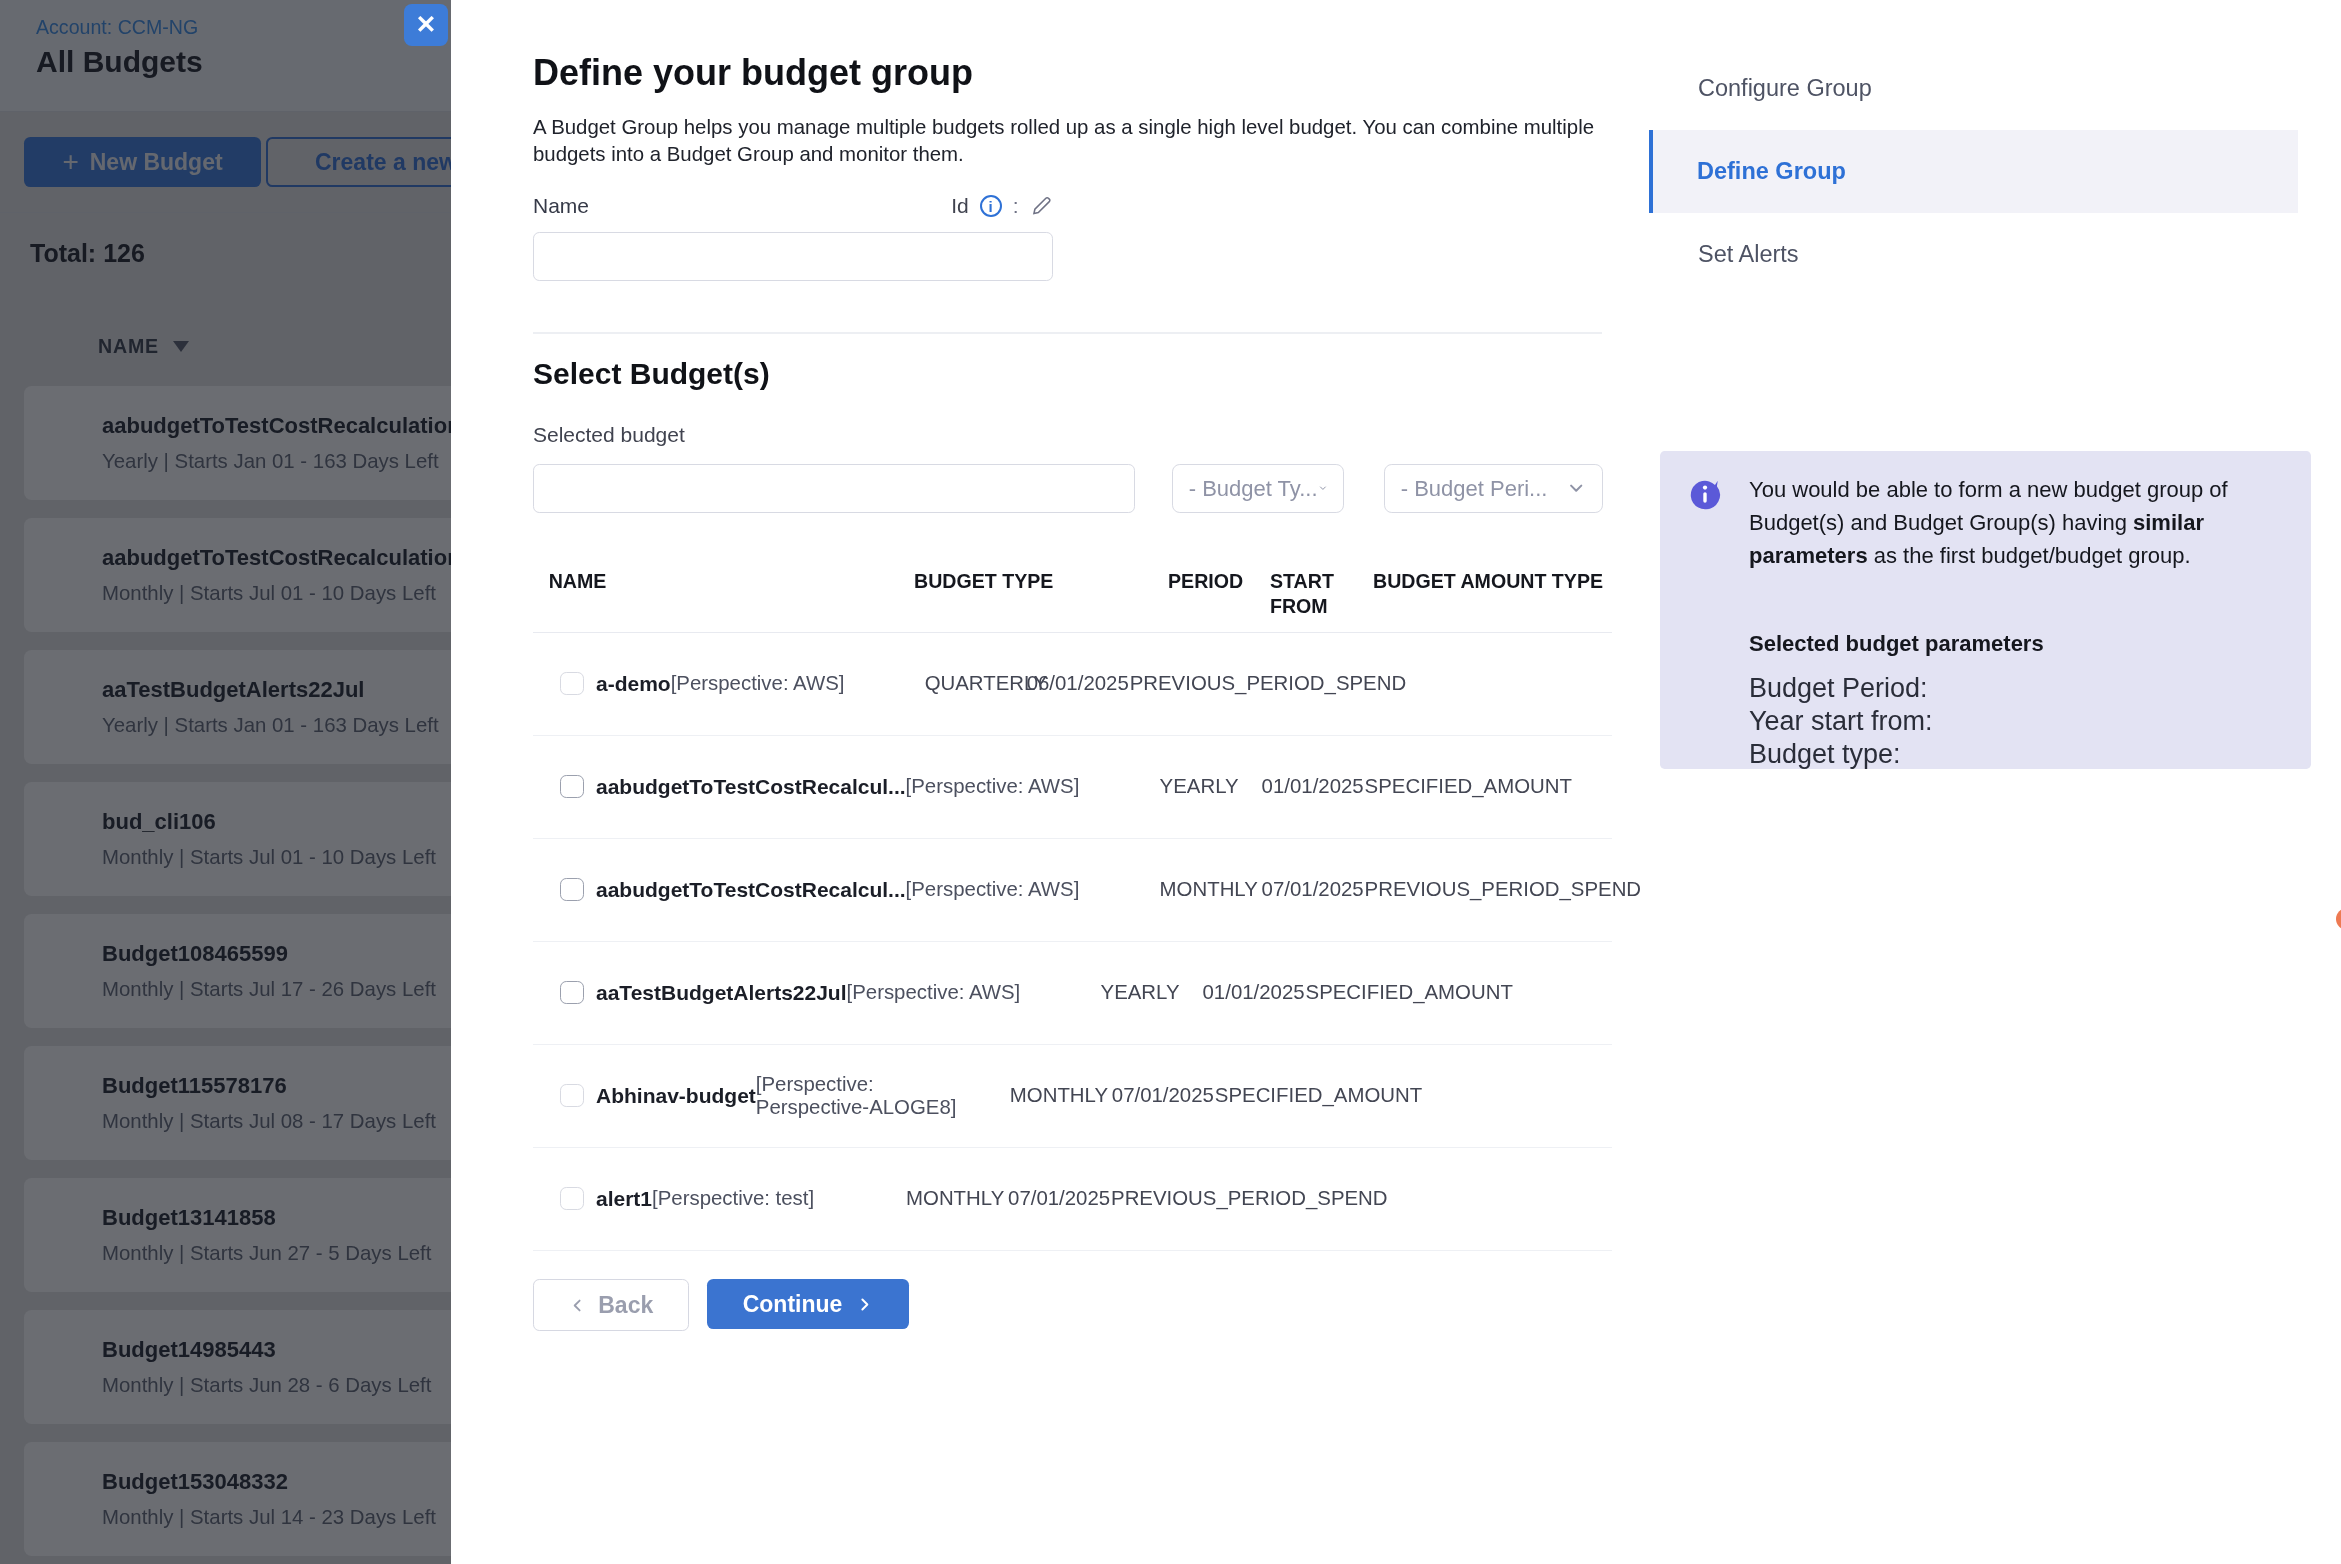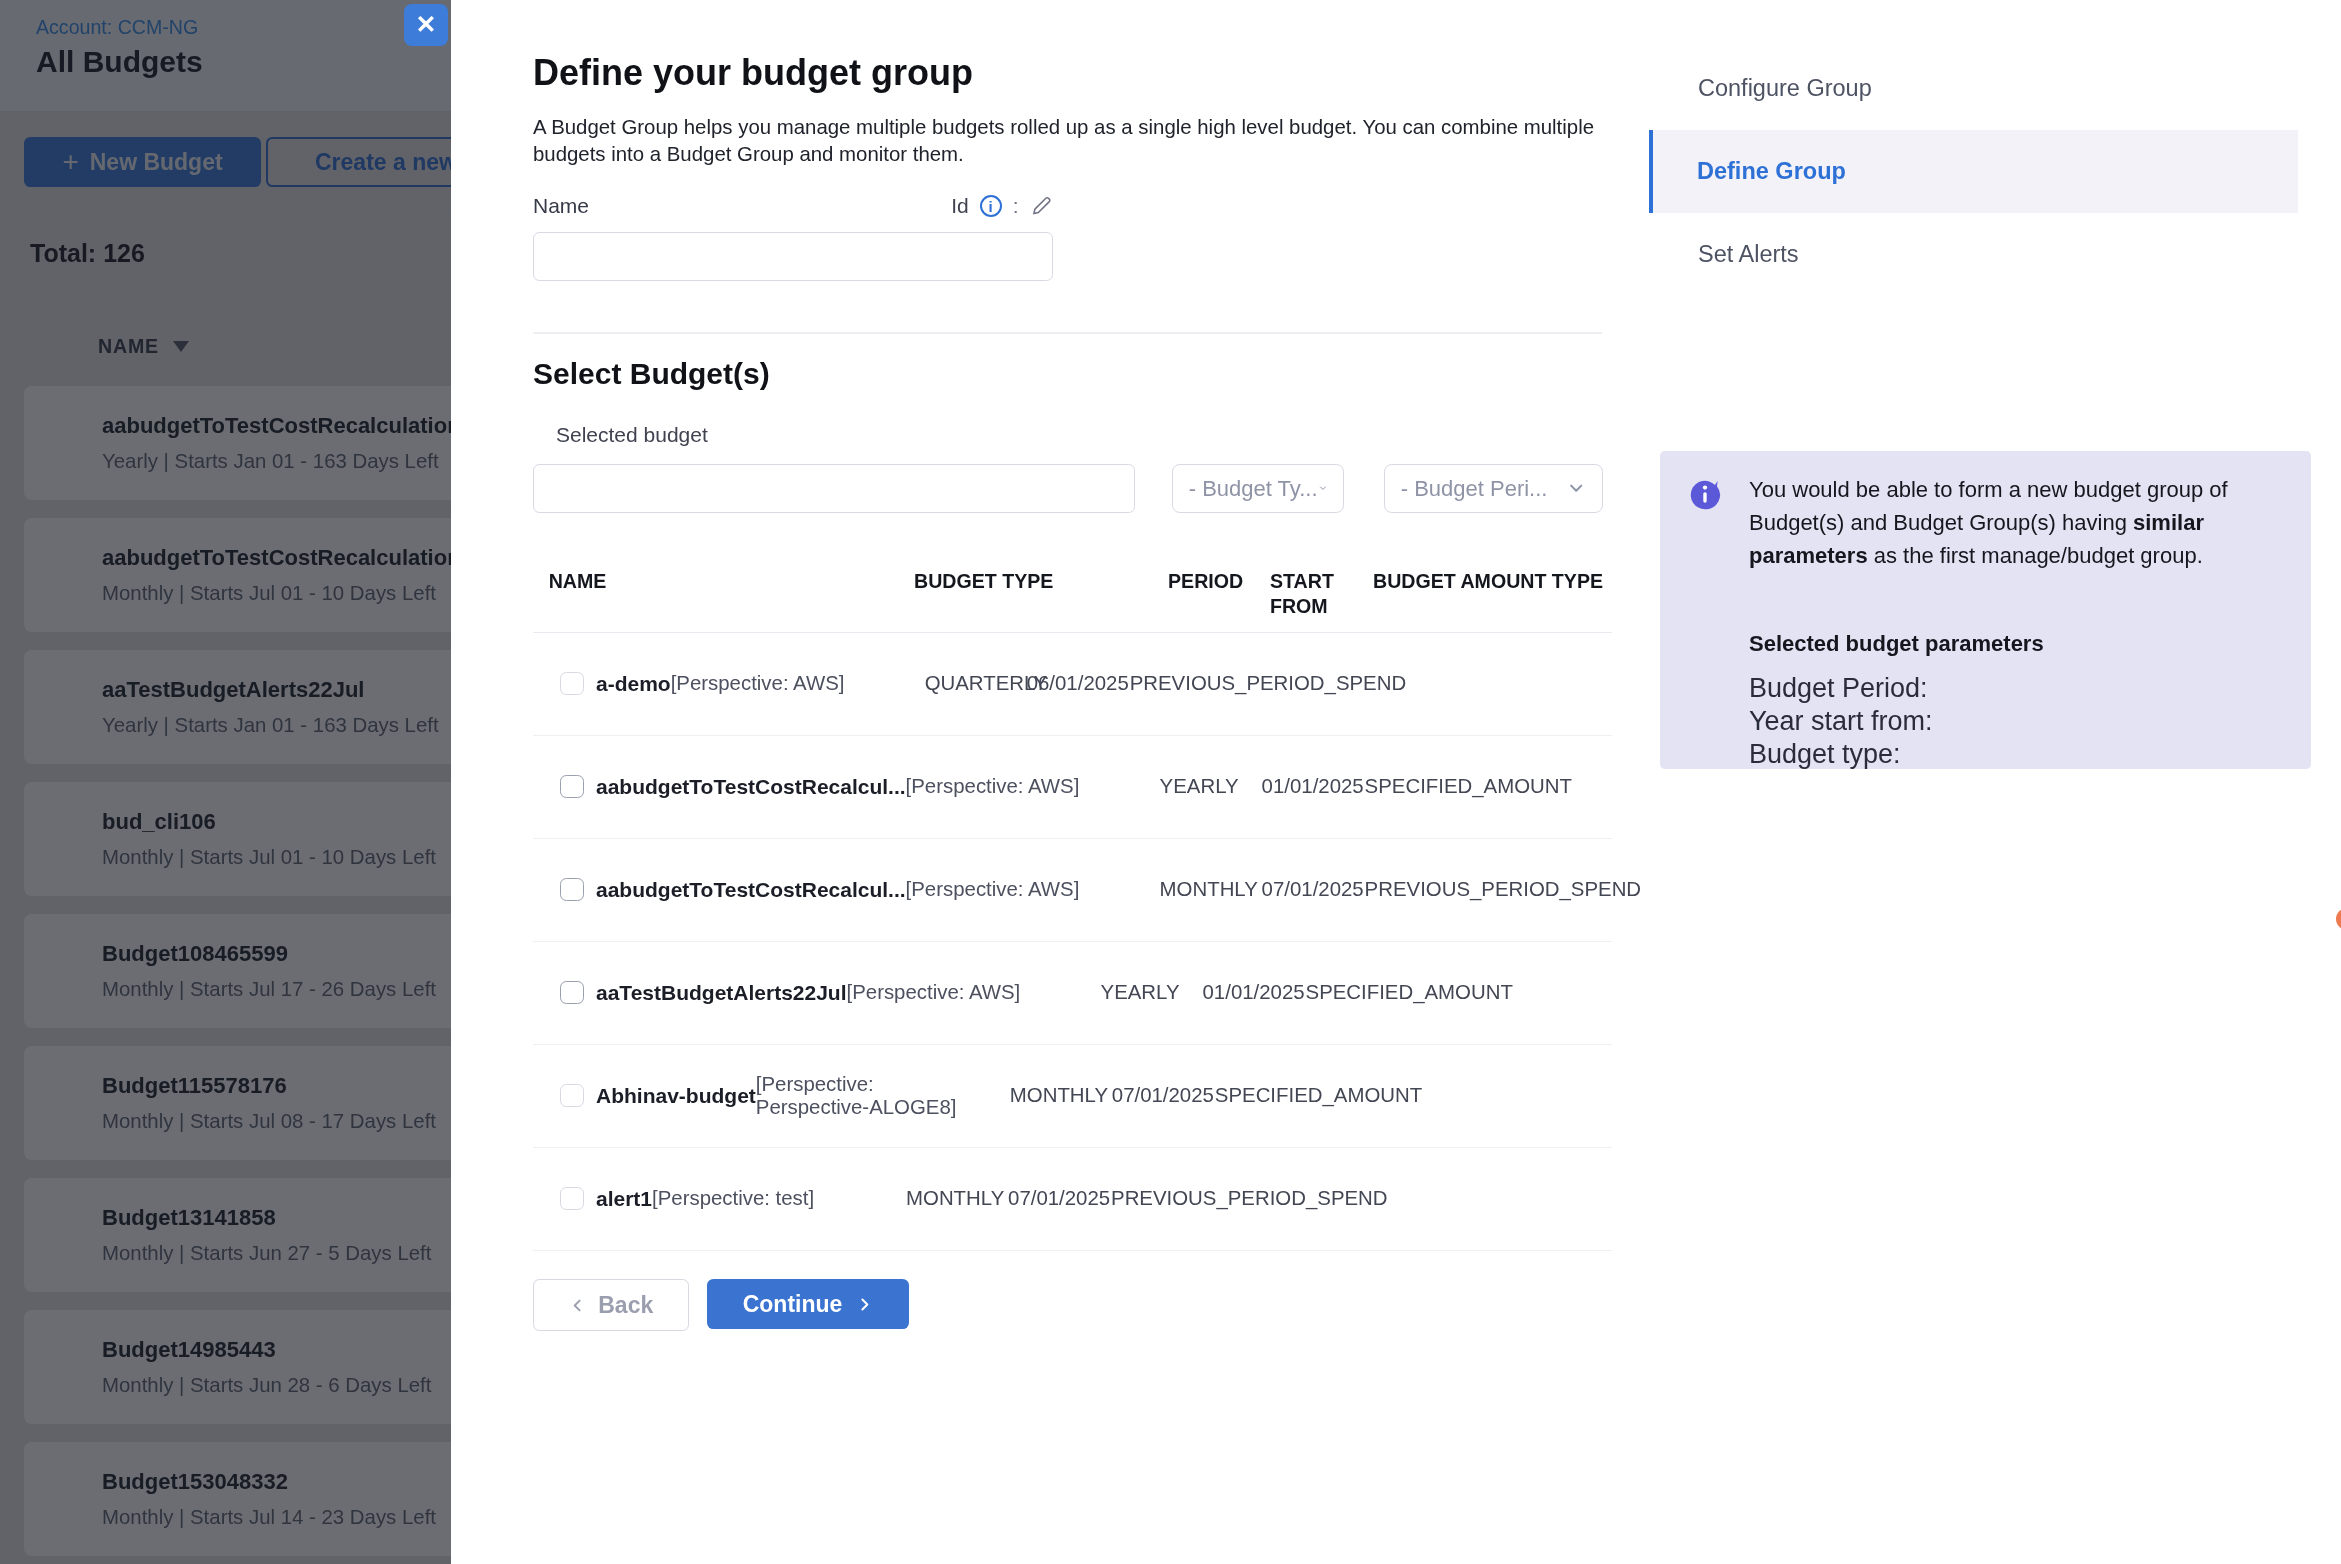--- a/index.html
+++ b/index.html
@@ -42,21 +42,21 @@
   .id-group{display:flex;align-items:center;gap:11px;}
   .id-label{font-size:21px;color:#40434f;}
   .info-i{width:22px;height:22px;border:2.4px solid #2e71d6;border-radius:50%;display:flex;align-items:center;justify-content:center;
       font-size:15px;font-weight:700;color:#2e71d6;box-sizing:border-box;}
   .id-colon{font-size:21px;color:#6f7285;}
   .name-input{position:absolute;left:82px;top:232px;width:520px;height:49px;border:1.6px solid #d8dae3;border-radius:6.3px;
       box-sizing:border-box;font-size:21px;padding:0 15.7px;outline:none;background:#fff;}
   .m-divider{position:absolute;left:82px;top:332px;width:1069px;height:1.6px;background:#edeff3;}
 
   .select-heading{position:absolute;left:82px;top:357px;font-size:30px;font-weight:700;color:#101217;}
-  .sel-label{position:absolute;left:82px;top:423px;font-size:21px;color:#40434f;margin-left:23px;}
+  .sel-label{position:absolute;left:82px;top:423px;font-size:21px;color:#40434f;}
   .search-input{position:absolute;left:82px;top:464px;width:602px;height:49px;border:1.6px solid #d8dae3;border-radius:6.3px;
       box-sizing:border-box;font-size:21px;padding:0 15.7px;outline:none;background:#fff;}
   .dropdown{position:absolute;top:464px;height:49px;border:1.6px solid #d8dae3;border-radius:7.8px;box-sizing:border-box;
       display:flex;align-items:center;justify-content:space-between;padding:0 15.7px;background:#fff;cursor:pointer;}
   .dropdown .dd-text{font-size:22px;color:#8f93a6;white-space:nowrap;}
   .dd-type{left:721px;width:172px;}
   .dd-period{left:933px;width:219px;}
 
   
   .b-table{position:absolute;left:82px;top:569px;width:1079px;}
@@ -321,21 +321,21 @@
       </div>
     </div>
 
   <div class="info-card">
     <svg class="info-icon" viewBox="0 0 48 48">
       <path d="M24 4 a20 20 0 1 1 -14.1 34.1 L6 44 l1.2 -7.6 A20 20 0 0 1 24 4 Z" fill="#5b59d8" transform="rotate(180 24 24)"></path>
       <rect x="21.6" y="20" width="4.8" height="15" rx="2.4" fill="#ffffff"></rect>
       <circle cx="24" cy="13.5" r="3" fill="#ffffff"></circle>
     </svg>
     <div class="info-text">
-      <span>You would be able to form a new budget group of Budget(s) and Budget Group(s) having </span><b>similar parameters</b><span> as the first manage/budget group.</span>
+      <span>You would be able to form a new budget group of Budget(s) and Budget Group(s) having </span><b>similar parameters</b><span> as the first budget/budget group.</span>
     </div>
     <div class="info-subhead">Selected budget parameters</div>
     <div class="info-params">
 
         <div class="info-param">Budget Period:</div>
 
         <div class="info-param">Year start from:</div>
 
         <div class="info-param">Budget type:</div>
       </div>

